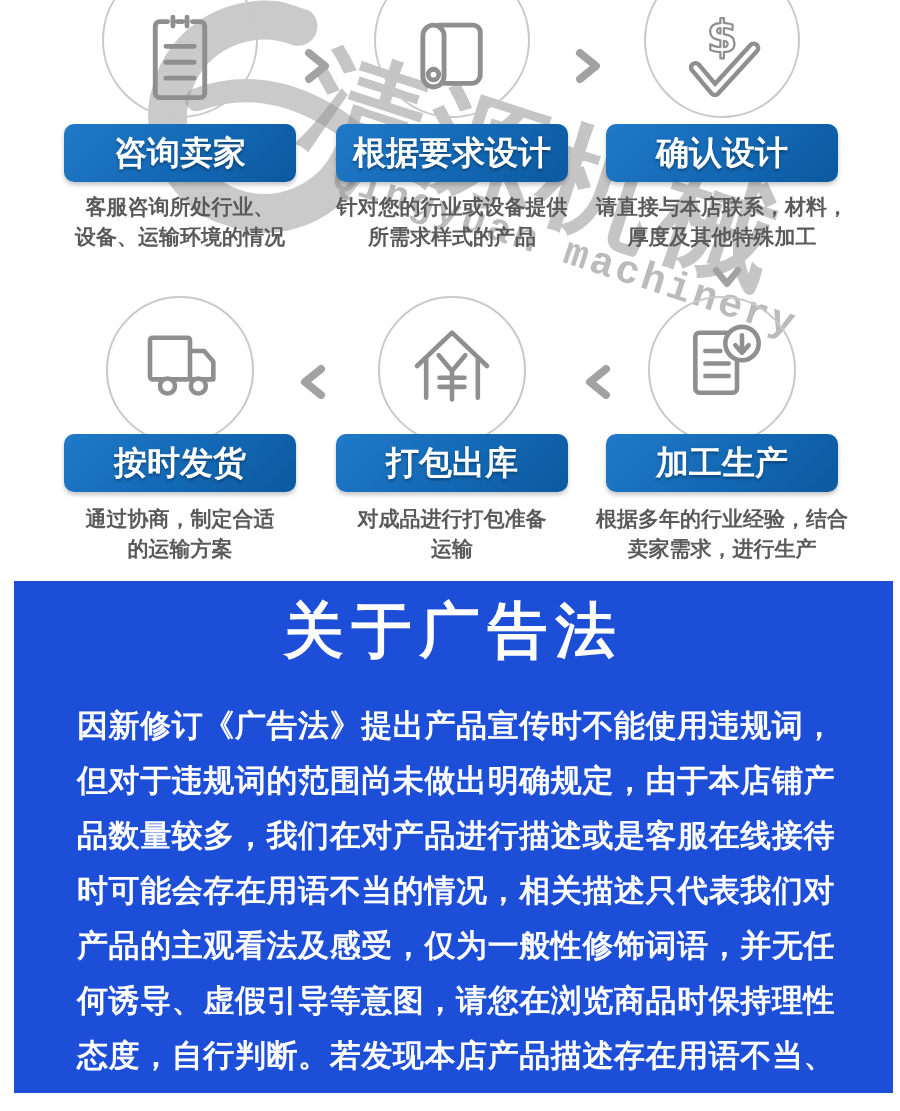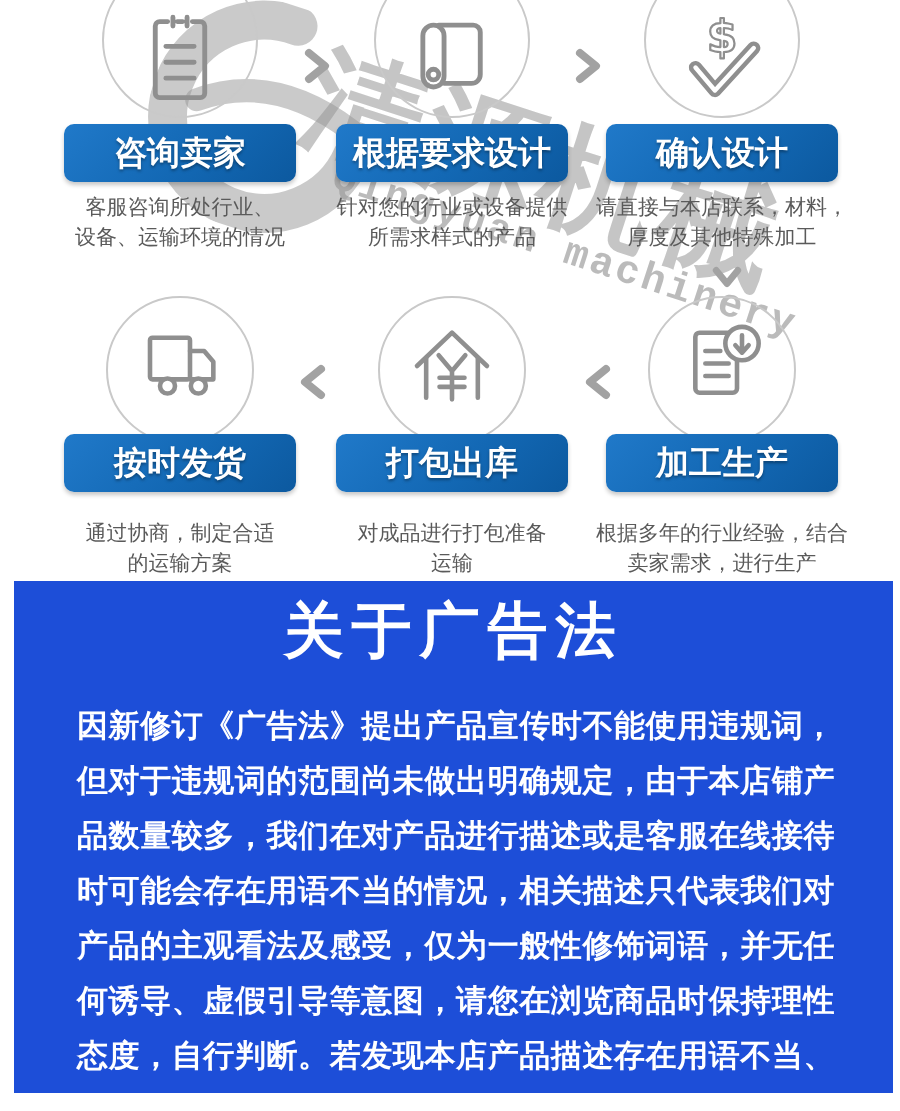--- a/index.html
+++ b/index.html
@@ -33,23 +33,23 @@
   .r2 .step-icon { top:26px; }
 
   .banner { position:absolute; left:50%; transform:translateX(-50%); width:232px; height:58px;
             border-radius:10px; background:linear-gradient(135deg,#2079c9 0%, #1368b4 55%, #0c599f 100%);
             box-shadow:0 3px 4px rgba(0,0,0,0.22); text-align:center; line-height:58px;
             color:#ffffff; font-size:33px; font-weight:bold; text-shadow:0 2px 3px rgba(0,0,0,0.35); white-space:nowrap; }
   .r1 .banner { top:124px; }
   .r2 .banner { top:144px;font-family:Liberation Serif, serif; }
 
   .desc { position:absolute; left:-10px; right:-10px; text-align:center; color:#5a5a5a;
-          font-size:21px; line-height:30px; font-weight:normal; white-space:pre-line; }
+          font-size:21px; line-height:30px; font-weight:bold; white-space:pre-line; }
   .r1 .desc { top:192px; }
-  .r2 .desc { top:228px; }
+  .r2 .desc { top:214px; }
 
   .arrow { position:absolute; color:#a2a2a2; z-index:2; }
   .arrow svg { display:block; }
   .arrow-left svg { transform:rotate(180deg); }
   .arrow-down svg { transform:rotate(90deg); }
 
   
   .notice { position:absolute; left:14px; top:581px; width:879px; height:512px; background:#1d4ed8; z-index:2; }
   .notice-title { position:relative; z-index:2; margin-top:10px; text-align:center; color:#ffffff;
                   font-size:60px; font-weight:bold; letter-spacing:8px; }

